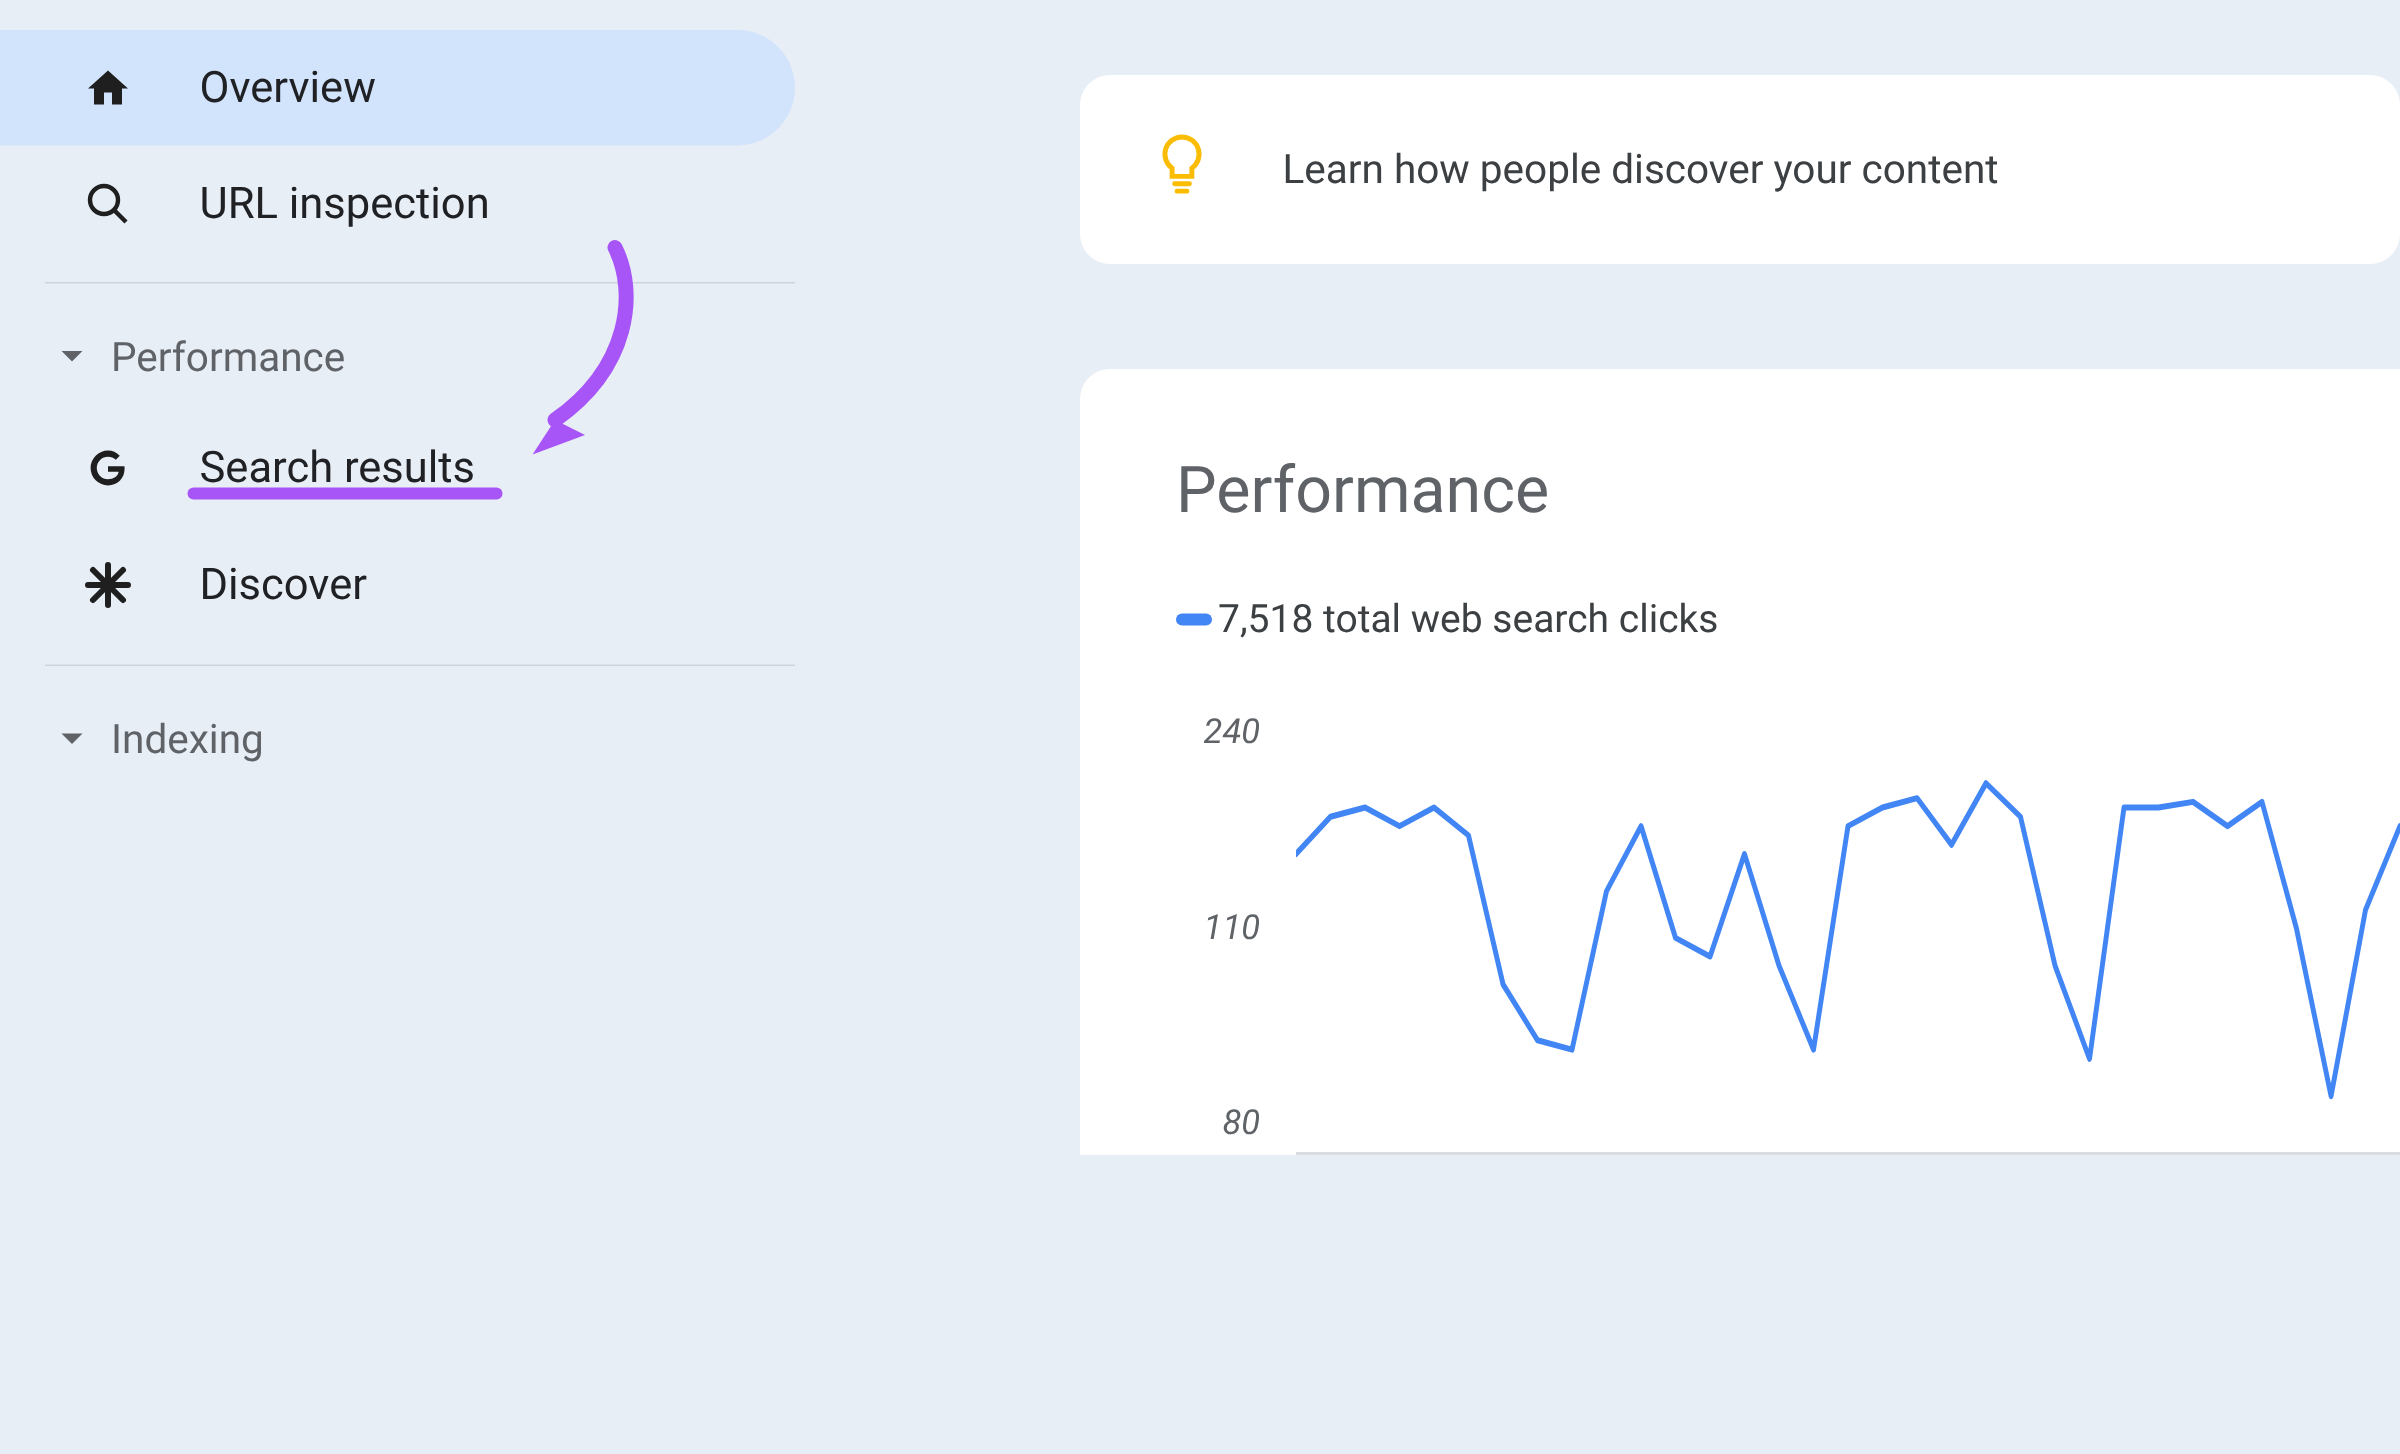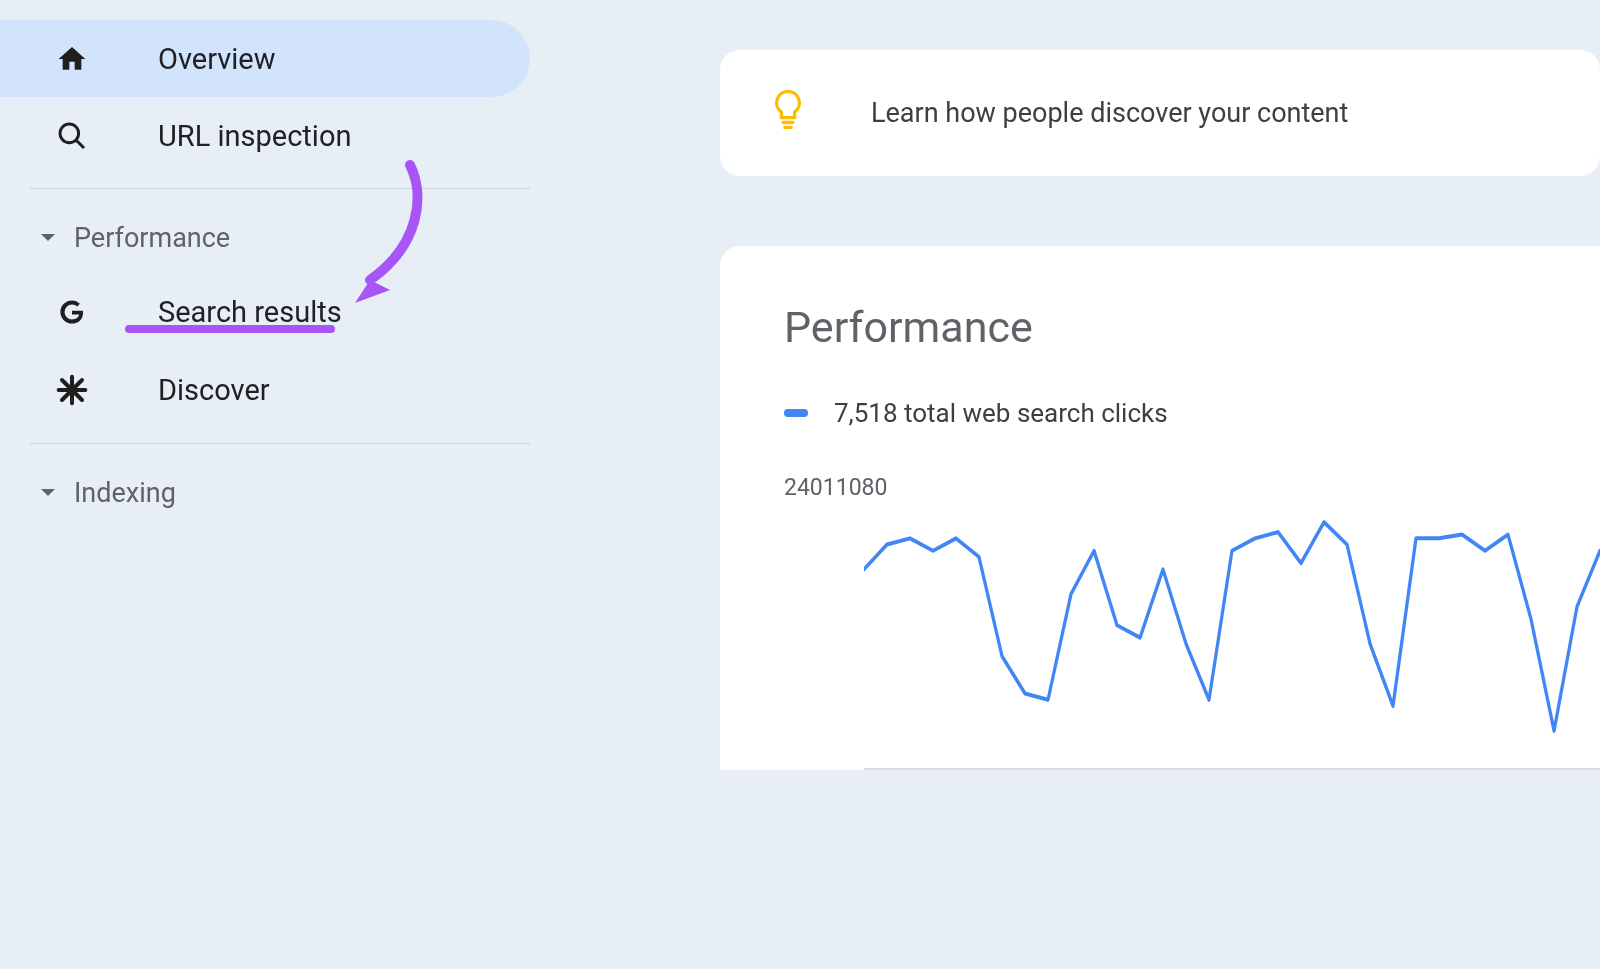--- a/index.html
+++ b/index.html
@@ -35,21 +35,20 @@
       display: flex;
       align-items: center;
       justify-content: center;
       flex-shrink: 0;
       color: #1f1f1f;
     }
     .nav-label {
       font-size: 29px;
       color: #202124;
       font-weight: 400;
-      margin-left: 25px;
     }
     .nav-divider {
       height: 1px;
       background: #ccd4df;
       margin: 14px 30px 14px 30px;
     }
     .nav-section {
       display: flex;
       align-items: center;
       height: 70px;
@@ -98,42 +97,42 @@
       flex: 1;
       padding: 50px 0 0 160px;
       position: relative;
     }
     .tip-card {
       background: #fff;
       border-radius: 20px;
       padding: 38px 48px;
       display: flex;
       align-items: center;
-      gap: 63px;
+      gap: 47px;
       margin-bottom: 70px;
     }
     .tip-text {
       font-size: 27px;
       color: #3c4043;
     }
     .perf-card {
       background: #fff;
       border-radius: 20px 0 0 0;
       padding: 56px 0 0 64px;
     }
     .perf-title {
       font-size: 43px;
       color: #5f6368;
       font-weight: 400;
       margin-bottom: 46px;
     }
     .legend {
       display: flex;
       align-items: center;
-      gap: 26px;
+      gap: 4px;
       margin-bottom: 42px;
     }
     .legend-swatch {
       width: 24px;
       height: 8px;
       background: #4285f4;
       border-radius: 4px;
     }
     .legend-text {
       font-size: 26px;
@@ -144,28 +143,29 @@
       height: 300px;
       padding-left: 80px;
     }
     .y-axis {
       position: absolute;
       left: 0;
       top: 0;
       width: 68px;
       height: 100%;
       display: flex;
-      flex-direction: row;
+      flex-direction: column;
       justify-content: space-between;
-      align-items: flex-start;
+      align-items: flex-end;
       font-size: 23px;
       color: #5f6368;
       padding-right: 12px;
       padding-top: 4px;
       padding-bottom: 8px;
+      font-style: italic;
     }
     .chart-area {
       border-bottom: 2px solid #dadce0;
       height: 100%;
       position: relative;
       overflow: hidden;
     }
     .chart-line {
       position: absolute;
       top: 0;

